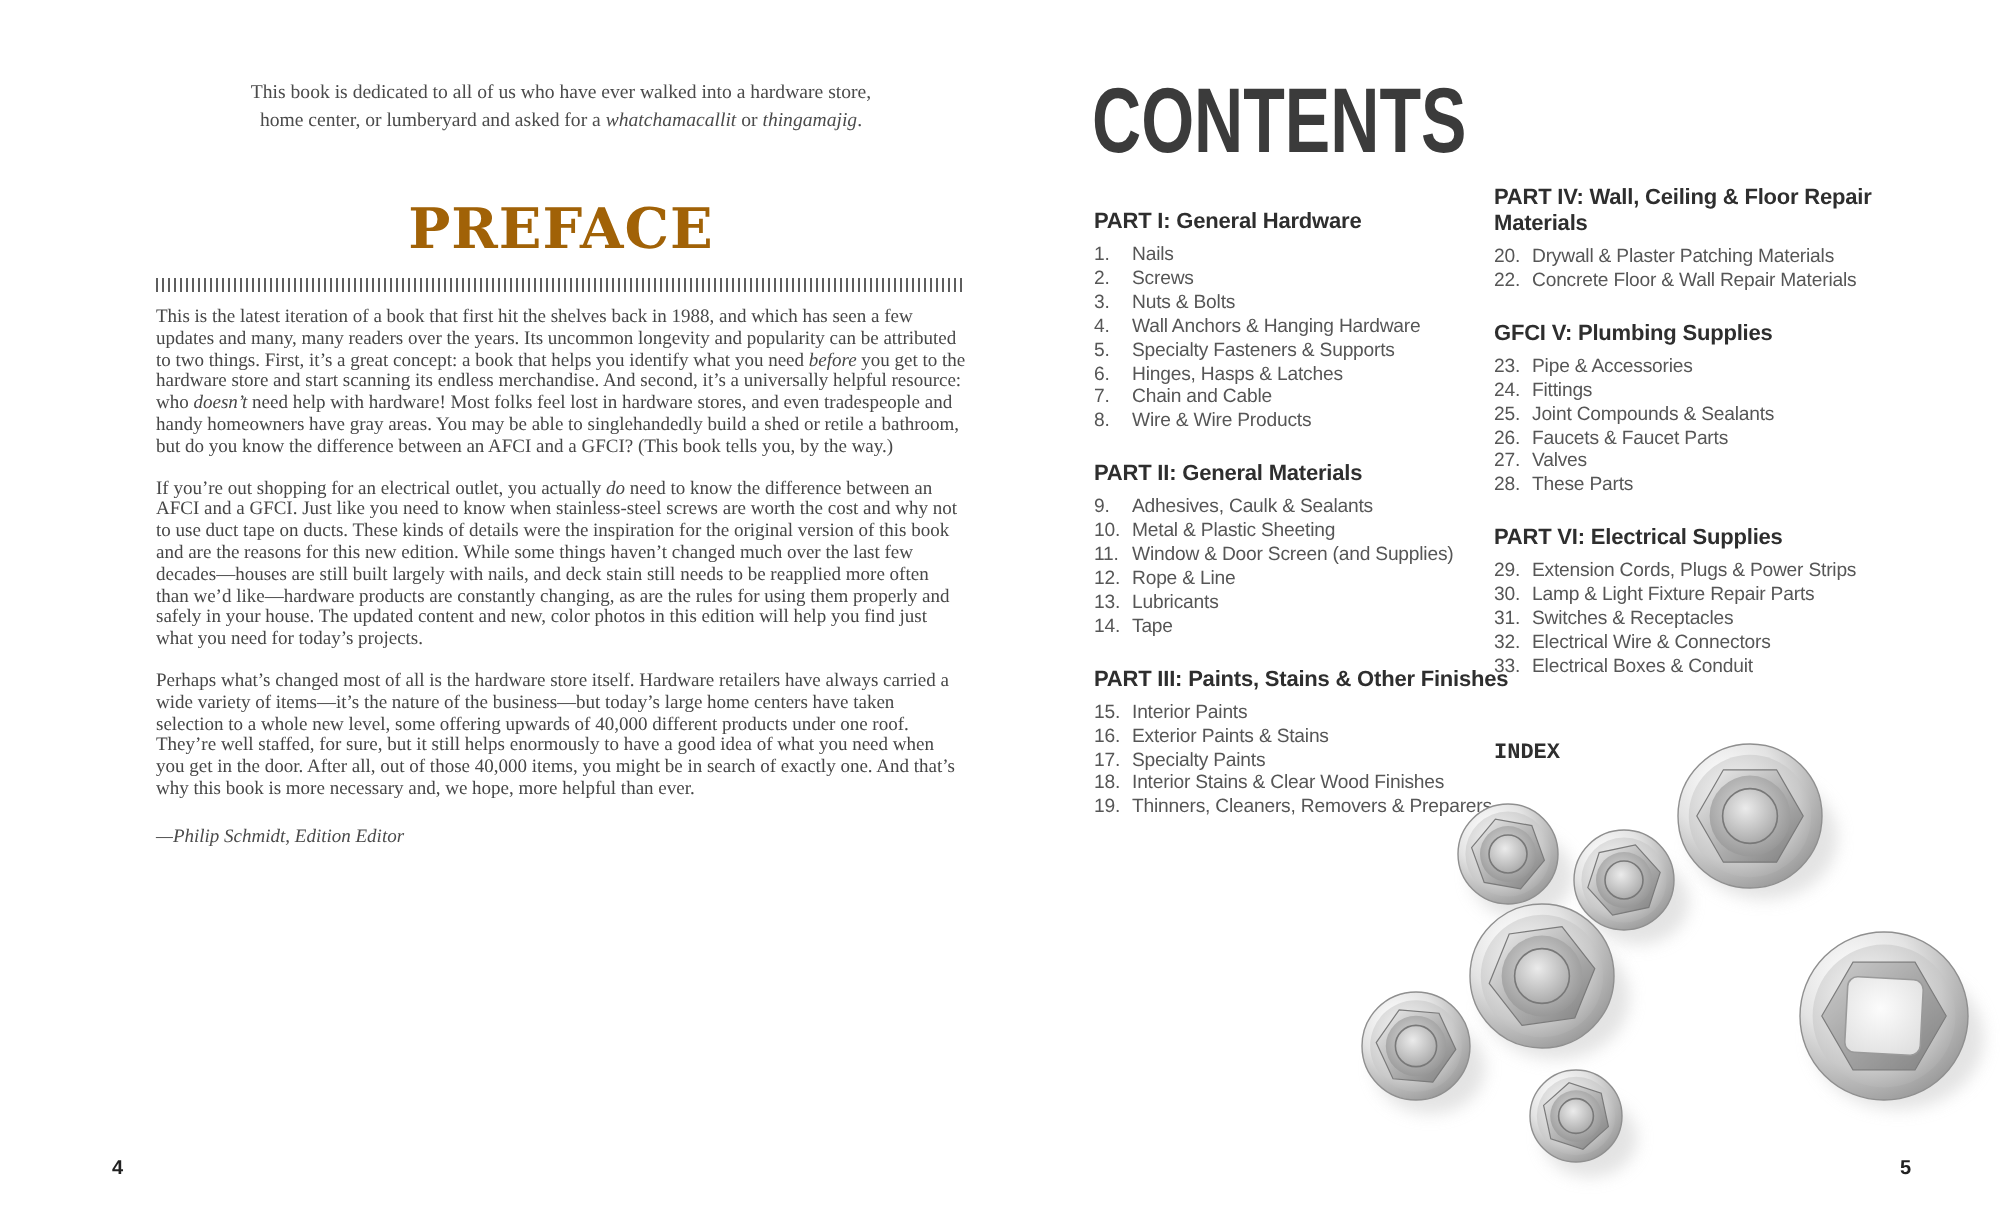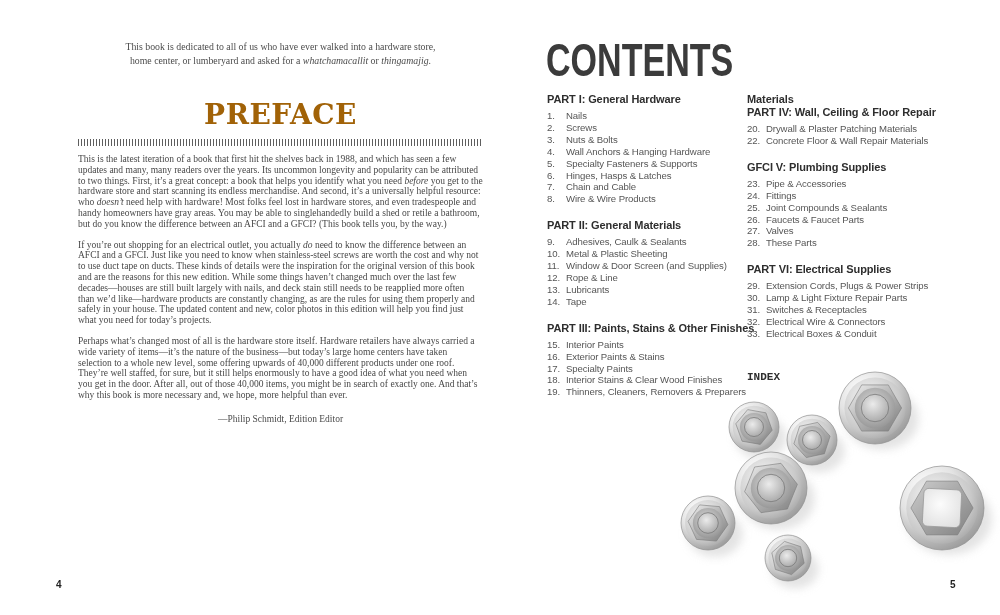--- a/index.html
+++ b/index.html
@@ -13,32 +13,32 @@
   .dedication{position:absolute;left:62px;top:40px;width:405px;margin:0;text-align:center;
     font-size:9.8px;line-height:14px;color:#4b4b4b;}
   .preface-title{position:absolute;left:62px;top:100px;width:405px;margin:0;text-align:center;
     font-family:"DejaVu Serif",serif;font-weight:700;font-size:28px;line-height:30px;
     letter-spacing:.5px;color:#a16207;}
   .preface-rule{position:absolute;left:62px;top:139px;width:405px;height:7px;
     background:repeating-linear-gradient(90deg,#5e5e5e 0,#5e5e5e 1px,transparent 1px,transparent 3px);}
   .preface-body{position:absolute;left:62px;top:154px;width:405px;
     font-size:9.5px;line-height:10.8px;color:#474747;text-align:left;}
   .preface-body p{margin:0 0 10px 0;}
-  .signature{text-align:center;margin-top:13px !important;color:#4a4a4a;}
+  .signature{text-align:left;font-style:italic;margin-top:13px !important;color:#4a4a4a;}
   .page-num{position:absolute;top:579px;font-family:"Liberation Sans",sans-serif;
     font-weight:700;font-size:10px;color:#222;}
   .pn-left{left:40px;}
   .pn-right{left:450px;}
 
   
   .contents-title{position:absolute;left:46px;top:36px;margin:0;
     font-family:"Liberation Sans",sans-serif;font-weight:700;font-size:46px;line-height:48px;
     color:#3b3b3b;transform:scaleX(0.74);transform-origin:left top;white-space:nowrap;}
   .toc-col{position:absolute;top:93px;}
-  .col1{left:47px;width:210px;}
+  .col1{left:47px;width:210px;margin-top:12px;}
   .col2{left:247px;width:226px;}
   .toc-section h3{margin:14px 0 4px 0;font-family:"Liberation Sans",sans-serif;font-weight:700;
     font-size:11px;line-height:13px;letter-spacing:-0.1px;color:#2e2e2e;}
   .toc-section:first-child h3{margin-top:0;}
   .hl{display:block;}
   .toc-section ul{list-style:none;margin:0;padding:0;}
   .toc-section li{display:flex;font-family:"Liberation Sans",sans-serif;
     font-size:9.6px;line-height:11.9px;letter-spacing:-0.1px;color:#565656;}
   .toc-section .num{display:inline-block;width:19px;flex:none;}
   .index-heading{margin:31px 0 0 0;font-family:Liberation Mono, monospace;font-weight:700;
@@ -179,22 +179,22 @@
               <span class="num">19.</span>
               <span class="lbl">Thinners, Cleaners, Removers &amp; Preparers</span>
             </li>
           </ul>
       </div>
     </div>
 
     <div class="toc-col col2">
       <div class="toc-section">
         <h3>
+          <span class="hl">PART IV: Wall, Ceiling &amp; Floor Repair</span>
           <span class="hl">Materials</span>
-          <span class="hl">PART IV: Wall, Ceiling &amp; Floor Repair</span>
         </h3>
         <ul>
 
             <li>
               <span class="num">20.</span>
               <span class="lbl">Drywall &amp; Plaster Patching Materials</span>
             </li>
 
 
             <li>

